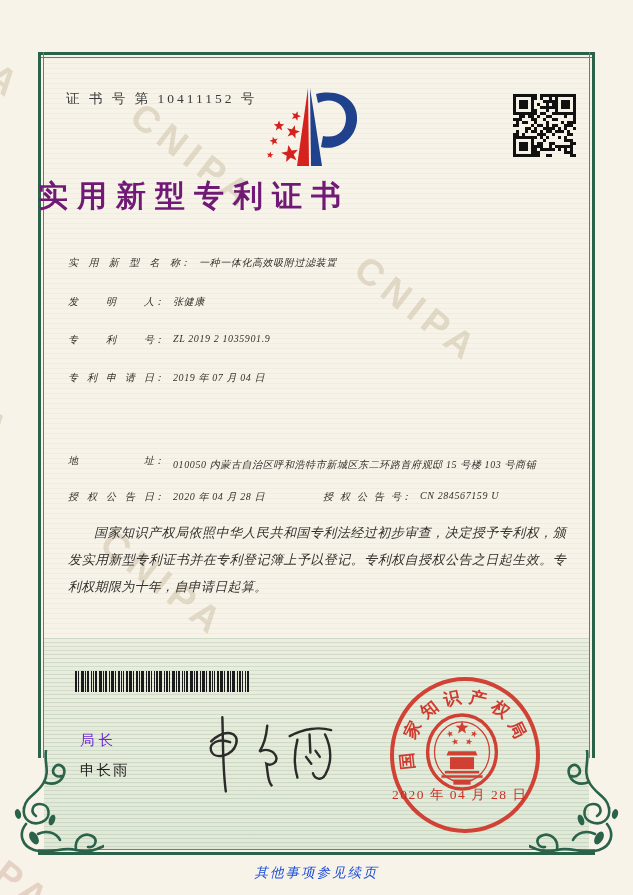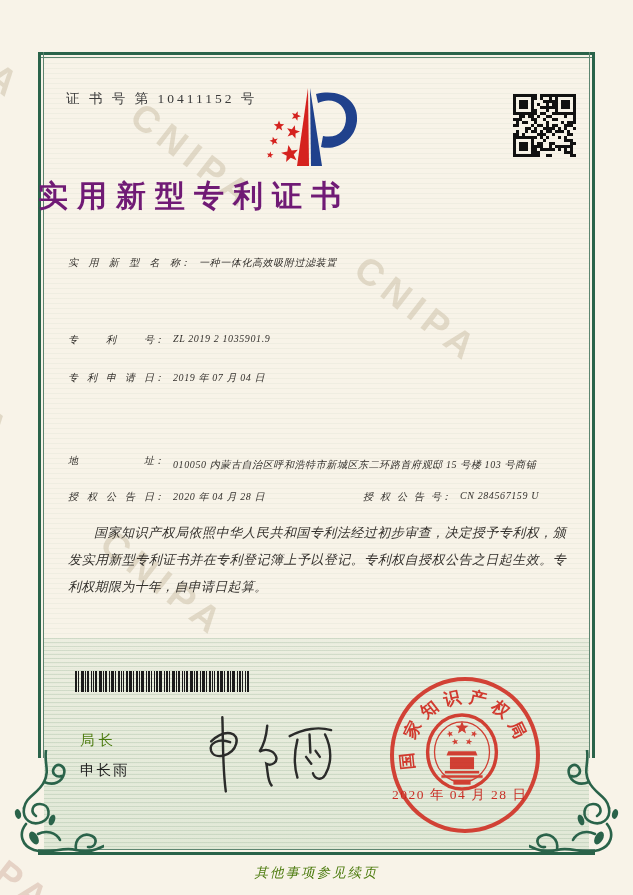--- a/index.html
+++ b/index.html
@@ -36,46 +36,46 @@
     letter-spacing:9px;color:#701a75;z-index:3;}
 
   
   .row{left:68px;width:520px;font-size:10px;color:#33302c;z-index:3;white-space:nowrap;font-style:italic;}
   .row .label{display:inline-block;width:86px;text-align:justify;text-align-last:justify;vertical-align:top;}
   .row .label.wide{width:112px;}
   .row .colon{display:inline-block;width:14px;vertical-align:top;}
   .row .value{display:inline-block;margin-left:5px;letter-spacing:.6px;vertical-align:top;}
   .row .value.wrap{white-space:normal;width:392px;line-height:22px;}
   .grant-group{position:absolute;left:255px;top:0;white-space:nowrap;}
-  .grant-group .label{width:78px;margin-left:40px;}
+  .grant-group .label{width:78px;}
 
   .paras{left:68px;top:519px;width:498px;z-index:3;font-size:13px;line-height:27px;
     font-style:italic;color:#33302c;text-align:justify;font-family:Liberation Serif, serif;}
   .paras p{margin:0;text-indent:2em;letter-spacing:.3px;}
 
   .sig-title{left:80px;top:731px;font-family:"Liberation Sans","DejaVu Sans",sans-serif;
-    font-size:14.5px;letter-spacing:4px;color:#4d7c0f;z-index:3;}
+    font-size:14.5px;letter-spacing:4px;color:#6d28d9;z-index:3;}
   .sig-name{left:80px;top:761px;font-family:"Liberation Sans","DejaVu Sans",sans-serif;
     font-size:14.5px;letter-spacing:2px;color:#222;z-index:3;}
   .sig-svg{left:178px;top:712px;z-index:3;}
 
   
   .seal-ring{left:390px;top:677px;width:142px;height:148px;border:4px solid rgba(207,42,31,.88);
     border-radius:50%;z-index:4;}
   .seal-chars{left:390px;top:677px;width:150px;height:156px;z-index:5;}
   .seal-chars span{position:absolute;left:50%;top:50%;font-size:17px;font-weight:bold;
     color:rgba(207,42,31,.92);}
   .seal-emblem{left:419px;top:707px;z-index:4;opacity:.9;}
   .seal-date{left:392px;top:786px;font-size:13.5px;letter-spacing:1.5px;
     color:rgba(199,38,28,.95);z-index:5;white-space:nowrap;}
 
   .page-info{left:38px;top:829px;width:557px;text-align:center;font-size:12.5px;
     letter-spacing:2px;color:#3a3a3a;z-index:3;}
   .continuation{left:38px;top:864px;width:557px;text-align:center;font-size:13.5px;
-    font-style:italic;letter-spacing:2px;color:#4d7c0f;z-index:3;}
+    font-style:italic;letter-spacing:2px;color:#1d4ed8;z-index:3;}
 
   .flourish{z-index:3;}
   svg{display:block;}
 </style>
 </head>
 <body>
 
 <div class="page">
 
   <div class="abs tex"></div>
@@ -380,20 +380,23 @@
       <rect x="36" y="60" width="3" height="3" fill="#111"></rect>
       <rect x="57" y="60" width="3" height="3" fill="#111"></rect>
       <rect x="60" y="60" width="3" height="3" fill="#111"></rect>
     </svg>
 
   <div class="abs title">实用新型专利证书</div>
 
   <div class="abs row" style="top:256px">
     <span class="label wide">实用新型名称</span><span class="colon">：</span><span class="value">一种一体化高效吸附过滤装置</span>
   </div>
+  <div class="abs row" style="top:295px">
+    <span class="label">发明人</span><span class="colon">：</span><span class="value">张健康</span>
+  </div>
   <div class="abs row" style="top:333px">
     <span class="label">专利号</span><span class="colon">：</span><span class="value">ZL 2019 2 1035901.9</span>
   </div>
   <div class="abs row" style="top:371px">
     <span class="label">专利申请日</span><span class="colon">：</span><span class="value">2019 年 07 月 04 日</span>
   </div>
   <div class="abs row" style="top:454px">
     <span class="label">地址</span><span class="colon">：</span><span class="value wrap">010050 内蒙古自治区呼和浩特市新城区东二环路首府观邸 15 号楼 103 号商铺</span>
   </div>
   <div class="abs row" style="top:490px">

